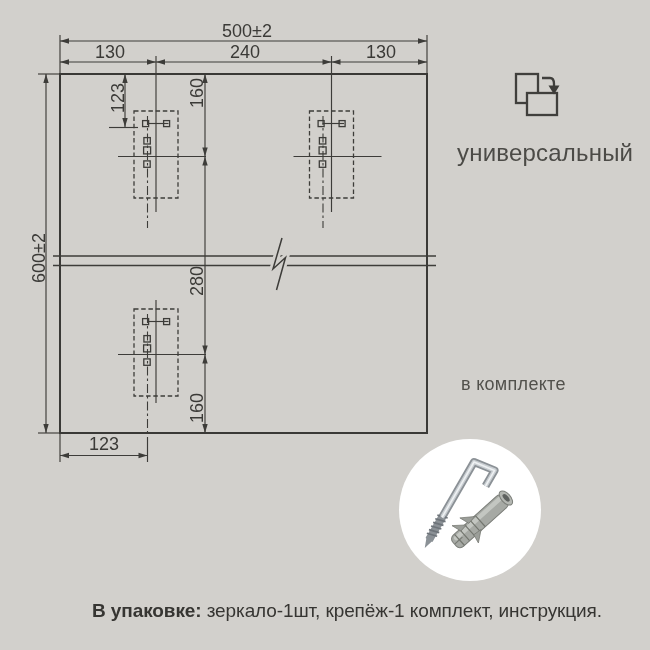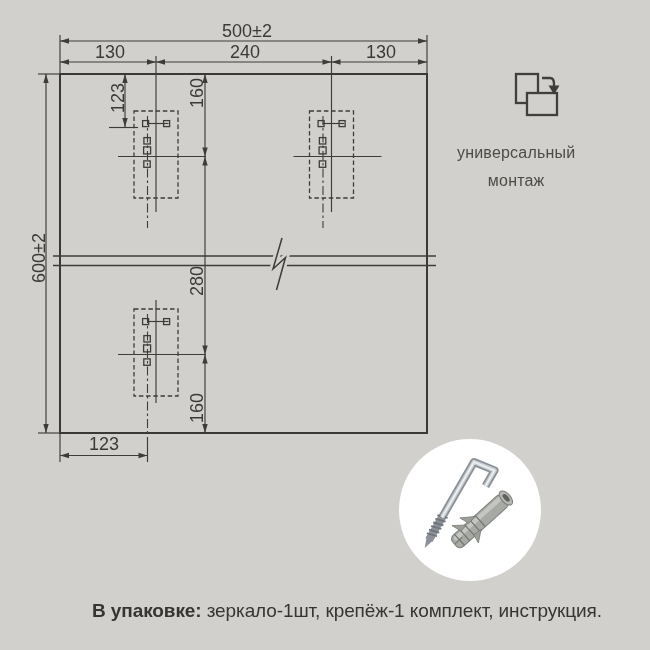--- a/index.html
+++ b/index.html
@@ -16,21 +16,21 @@
   .sq  {stroke:#3d3c39;stroke-width:1.3;fill:none;}
   .cl  {stroke:#3d3c39;stroke-width:1.1;fill:none;stroke-dasharray:9 3 2.5 3;}
   .brk {stroke:#3d3c39;stroke-width:1.5;fill:none;}
   .halo{stroke:#d2d0cc;stroke-width:7;fill:none;}
   .ar  {fill:#3d3c39;stroke:none;}
   .dimtext{font:18px "Liberation Sans", sans-serif;fill:#3b3a37;}
   .icon-ln{stroke:#403f3c;stroke-width:2.3;fill:none;}
   .icon-fill{fill:#d2d0cc;stroke:#403f3c;stroke-width:2.3;}
   
   .txt{position:absolute;color:#4c4b47;}
-  .universal{left:457px;top:139px;font-size:16px;line-height:28px;letter-spacing:.2px;text-align:center;}
+  .universal{left:457px;top:139px;font-size:24px;line-height:28px;letter-spacing:.2px;}
   .kit{left:461px;top:376px;font-size:18px;line-height:16.5px;letter-spacing:.3px;color:#52514c;}
   .footer{position:absolute;left:0;right:0;top:600px;text-align:center;
           font-size:19px;letter-spacing:-.1px;color:#363532;margin-left:44px;}
   .footer .b{font-weight:bold;}
 </style>
 </head>
 <body>
 
 <svg width="650" height="650" viewBox="0 0 650 650">
   <defs>
@@ -152,21 +152,21 @@
       <path d="M-5.2,64.3 L5.2,61.7 M-5.2,68.5 L5.2,65.9 M-5.2,72.7 L5.2,70.1 M-5.2,76.9 L5.2,74.3 M-5.2,81.1 L5.2,78.5 M-5.2,85.3 L5.2,82.7" stroke="#6e747a" stroke-width="1.7" fill="none"></path>
       <path d="M-4,87.5 L4,87.5 L0.3,99 Z" fill="#8b9196"></path>
       <path d="M0,64 L0,0 L22,-3 L22,15" stroke="#c9ced2" stroke-width="4.4" fill="none" stroke-linejoin="round"></path>
       <path d="M0,64 L0,0 L22,-3 L22,15" stroke="#eef1f3" stroke-width="1.6" fill="none" stroke-linejoin="round"></path>
     </g>
   </g>
 </svg>
 
 <div class="txt universal">
   <div>универсальный</div>
-  <div>монтаж</div>
 </div>
 
 <div class="txt kit">
+  <div>в комплекте</div>
 </div>
 
 <div class="footer">
   <span class="b">В упаковке:</span><span> зеркало-1шт, крепёж-1 комплект, инструкция.</span>
 </div>
 
 </body></html>

